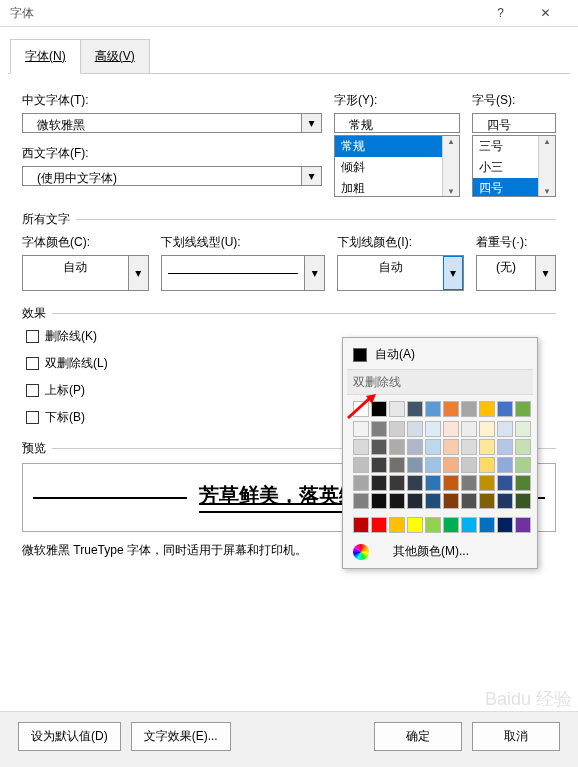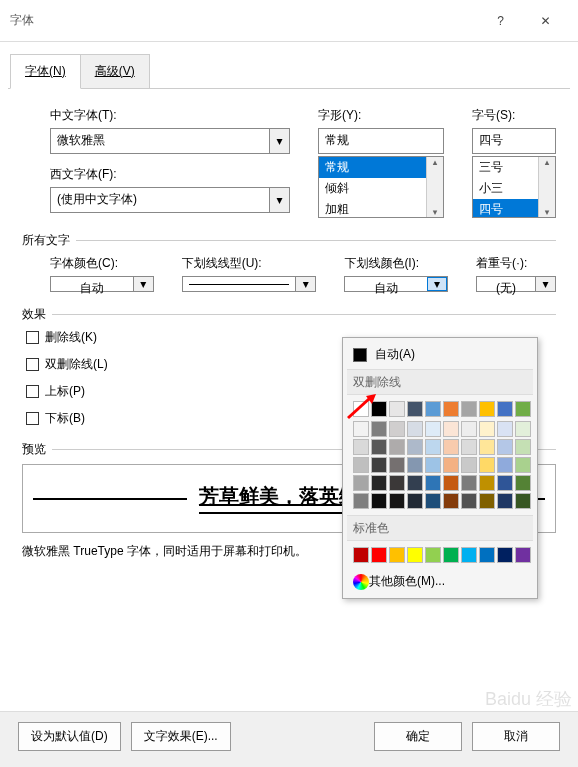--- a/index.html
+++ b/index.html
@@ -1,53 +1,53 @@
 <!DOCTYPE html>
 <html><head>
 <meta charset="utf-8">
 <style>
 * { box-sizing: border-box; margin: 0; padding: 0; }
 body { font-family: "Microsoft YaHei", "SimSun", sans-serif; font-size: 12px; background: #fff; color: #000; width: 578px; height: 767px; overflow: hidden; }
-.titlebar { height: 42px; background: #fff; display: flex; align-items: center; padding: 0 10px; border-bottom: 1px solid #ddd; }
+.titlebar { height: 27px; background: #fff; display: flex; align-items: center; padding: 0 10px; border-bottom: 1px solid #ddd; }
 .titlebar .title { flex: 1; color: #555; }
 .titlebar .winbtn { width: 45px; height: 30px; display: flex; align-items: center; justify-content: center; color: #444; cursor: pointer; }
 .tabs { display: flex; padding: 0 10px; margin-top: 12px; margin-bottom: 0; }
 .tab { padding: 8px 14px; border: 1px solid #ccc; border-bottom: none; background: #fff; margin-right: -1px; cursor: pointer; position: relative; text-decoration: underline; }
 .tab.inactive { background: #f0f0f0; border-bottom: 1px solid #ccc; }
 .tab.active { z-index: 2; border-bottom: 1px solid #fff; }
 .tab u { text-decoration: underline; }
 .tabpanel { border-top: 1px solid #ccc; margin: 0 8px; padding: 18px 14px 10px 14px; position: relative; top: -1px; }
-.row { display: flex; gap: 28px; margin-bottom: 8px; margin-left: 28px; }
+.row { display: flex; gap: 12px; margin-bottom: 8px; }
 .col { display: flex; flex-direction: column; }
 .label { margin-bottom: 4px; }
-.combo { display: flex; height: 26px; border: 1px solid #888; background: #fff; }
+.combo { display: flex; height: 20px; border: 1px solid #888; background: #fff; padding-left: 8px; }
 .combo .val { flex: 1; padding: 3px 6px; overflow: hidden; white-space: nowrap; }
 .combo .arrow { width: 20px; border-left: 1px solid #888; display: flex; align-items: center; justify-content: center; background: #f0f0f0; }
 .listbox { border: 1px solid #888; background: #fff; height: 62px; display: flex; }
 .listbox .items { flex: 1; overflow: hidden; }
 .listbox .item { padding: 2px 6px; }
 .listbox .item.sel { background: #0078d7; color: #fff; }
 .listbox .scrollbar { width: 17px; background: #f0f0f0; border-left: 1px solid #ccc; display: flex; flex-direction: column; justify-content: space-between; align-items: center; font-size: 9px; color: #666; }
 .group-title { margin: 14px 0 6px 0; display:flex; align-items:center; gap:6px;}
 .group-title::after { content:""; flex:1; height:1px; background:#ccc; }
-.dd { display: flex; height: 16px; border: 1px solid #888; }
+.dd { display: flex; height: 36px; border: 1px solid #888; }
 .dd .ddval { flex: 1; padding: 3px 6px; text-align: center; }
 .dd .ddarrow { width: 20px; border-left: 1px solid #888; background: #f0f0f0; display: flex; align-items: center; justify-content: center; }
 .dd.open .ddarrow { background: #cfe3f7; border: 1px solid #0078d7; }
 .dd.lineimg .ddval { display:flex; align-items:center; }
 .dd.lineimg .ddval::after { content:""; flex:1; height:1px; background:#000; }
 .chk { display: flex; align-items: center; margin-bottom: 10px; margin-left: 4px; }
 .chk .box { width: 13px; height: 13px; border: 1px solid #333; margin-right: 6px; }
 .colorpop { position: absolute; left: 342px; top: 337px; width: 196px; background: #f5f5f5; border: 1px solid #aaa; box-shadow: 2px 2px 6px rgba(0,0,0,.25); padding: 4px 4px 6px 4px; }
 .colorpop .auto { display: flex; align-items: center; padding: 4px 6px; gap: 8px; }
 .colorpop .autoswatch { width: 14px; height: 14px; border: 1px solid #666; background: #000; }
 .colorpop .section { padding: 4px 6px 3px 6px; color: #666; background:#ececec; border-top:1px solid #ddd; border-bottom:1px solid #ddd; margin:2px 0;}
 .swatches { display: grid; grid-template-columns: repeat(10, 16px); gap: 2px; padding: 4px 6px; }
 .swatch { width: 16px; height: 16px; border: 1px solid #bbb; }
-.more { display: flex; align-items: center; gap: 0; padding: 6px 6px 2px 6px; }
+.more { display: flex; align-items: center; gap: 24px; padding: 6px 6px 2px 6px; }
 .wheel { width: 16px; height: 16px; border-radius: 50%; background: conic-gradient(red,orange,yellow,lime,cyan,blue,magenta,red); }
 .arrowptr { position: absolute; left: 346px; top: 394px; z-index: 5; }
 .preview-box { border: 1px solid #aaa; padding: 18px 10px; margin-top: 4px; text-align: center; }
 .preview-text { font-size: 20px; font-weight: bold; text-decoration: underline; display:inline-block; border-bottom:2px solid #000; padding-bottom:2px;}
 .preview-lines { display:flex; align-items:center; gap:12px;}
 .preview-lines .ln { flex:1; height:2px; background:#000; }
 .desc { margin-top: 10px; font-size: 12px; }
 .footer { position: absolute; left: 0; bottom: 0; width: 578px; padding: 10px 18px 16px 18px; display: flex; gap: 10px; background:#f0f0f0; border-top:1px solid #ddd;}
 .btn { padding: 5px 12px; border: 1px solid #999; background: #fdfdfd; cursor: pointer; min-width: 88px; text-align: center; }
 .spacer { flex: 1; }
@@ -255,21 +255,20 @@
       <div class="swatch" style="background: rgb(13, 13, 13);"></div>
       <div class="swatch" style="background: rgb(23, 22, 22);"></div>
       <div class="swatch" style="background: rgb(34, 42, 53);"></div>
       <div class="swatch" style="background: rgb(31, 78, 121);"></div>
       <div class="swatch" style="background: rgb(132, 60, 12);"></div>
       <div class="swatch" style="background: rgb(82, 82, 82);"></div>
       <div class="swatch" style="background: rgb(128, 96, 0);"></div>
       <div class="swatch" style="background: rgb(32, 56, 100);"></div>
       <div class="swatch" style="background: rgb(56, 87, 35);"></div>
     </div>
-  <div class="section">标准色</div>
   <div class="swatches" id="standard-row">
       <div class="swatch" style="background: rgb(192, 0, 0);"></div>
       <div class="swatch" style="background: rgb(255, 0, 0);"></div>
       <div class="swatch" style="background: rgb(255, 192, 0);"></div>
       <div class="swatch" style="background: rgb(255, 255, 0);"></div>
       <div class="swatch" style="background: rgb(146, 208, 80);"></div>
       <div class="swatch" style="background: rgb(0, 176, 80);"></div>
       <div class="swatch" style="background: rgb(0, 176, 240);"></div>
       <div class="swatch" style="background: rgb(0, 112, 192);"></div>
       <div class="swatch" style="background: rgb(0, 32, 96);"></div>

